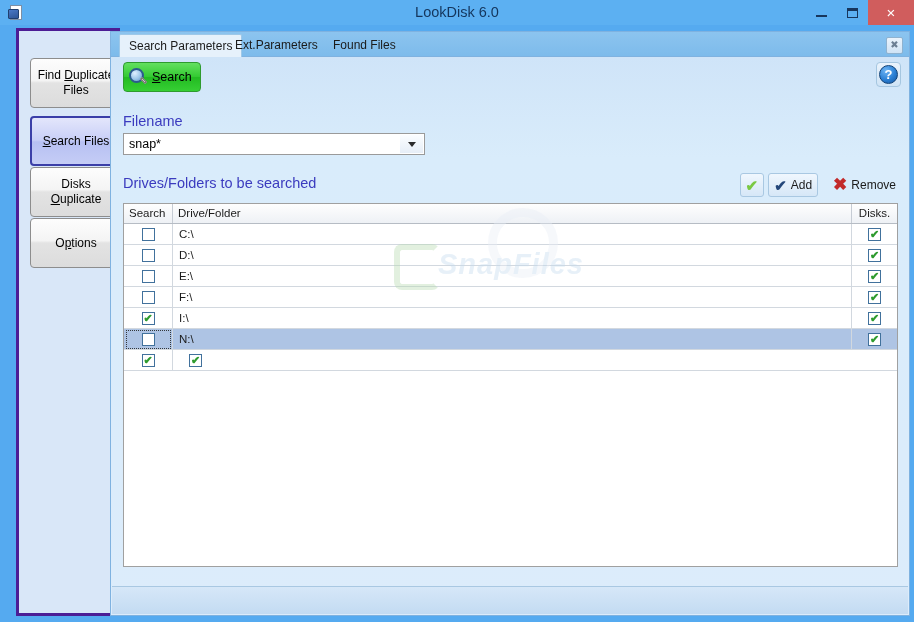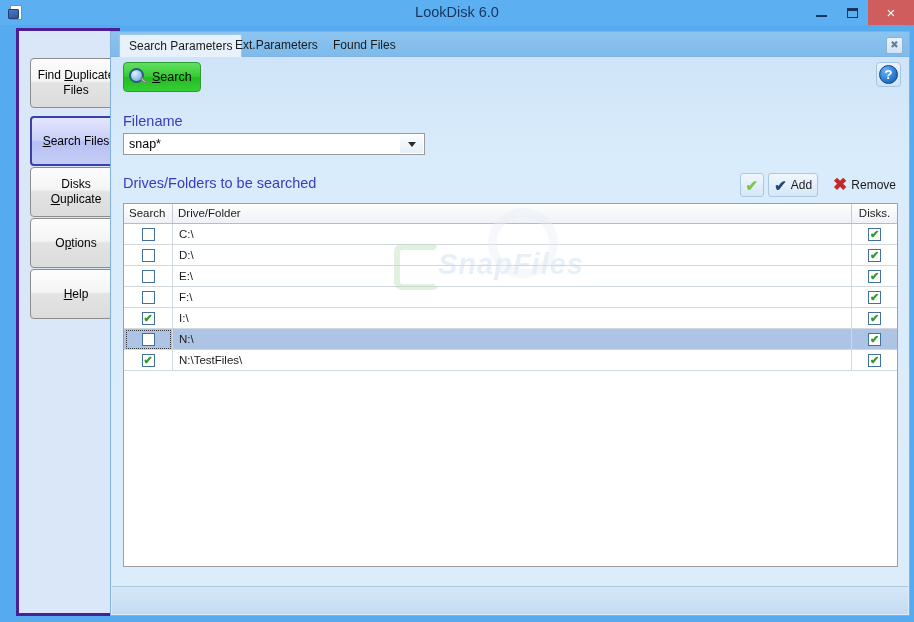--- a/index.html
+++ b/index.html
@@ -482,23 +482,20 @@
       </div>
 
       <div class="side-btn">
         <span><span>Disks </span><u>O</u><span>uplicate</span></span>
       </div>
 
       <div class="side-btn">
         <span><span>O</span><u>p</u><span>tions</span></span>
       </div>
 
-      <div class="side-btn">
-        <span><span></span><u>H</u><span>elp</span></span>
-      </div>
 
     </div>
   </div>
 
   <div class="main">
 
     <div class="tabstrip">
       <div class="tab active" style="left:8px;">Search Parameters</div>
       <div class="tab" style="left:115px;">Ext.Parameters</div>
       <div class="tab" style="left:213px;">Found Files</div>
@@ -618,21 +615,20 @@
           <div class="gc c-path">N:\</div>
           <div class="gc c-sub">
               <div class="cb">✔</div>
             </div>
         </div>
 
         <div class="grow">
           <div class="gc c-search">
               <div class="cb">✔</div>
             </div>
-          <div class="gc c-path">N:\TestFiles\</div>
           <div class="gc c-sub">
               <div class="cb">✔</div>
             </div>
         </div>
 
       </div>
 
       <div class="status-strip"></div>
 
     </div>

